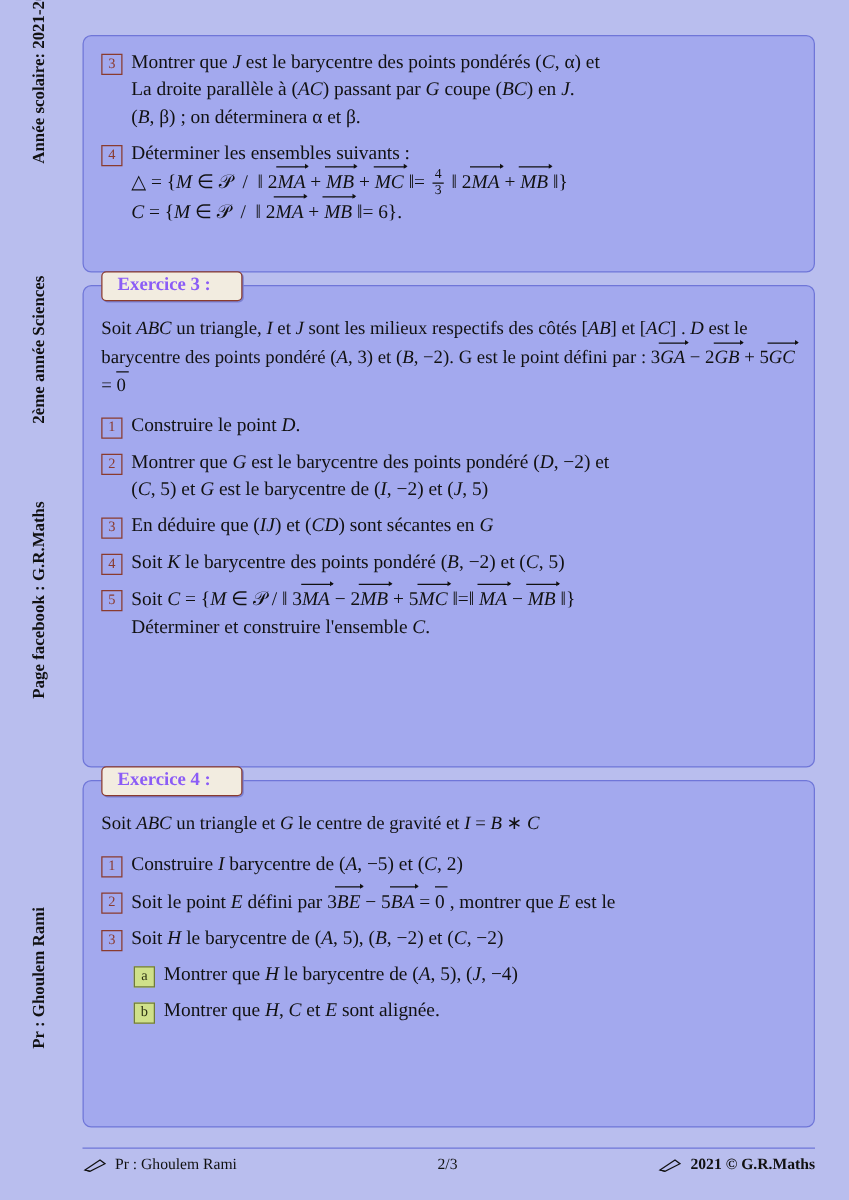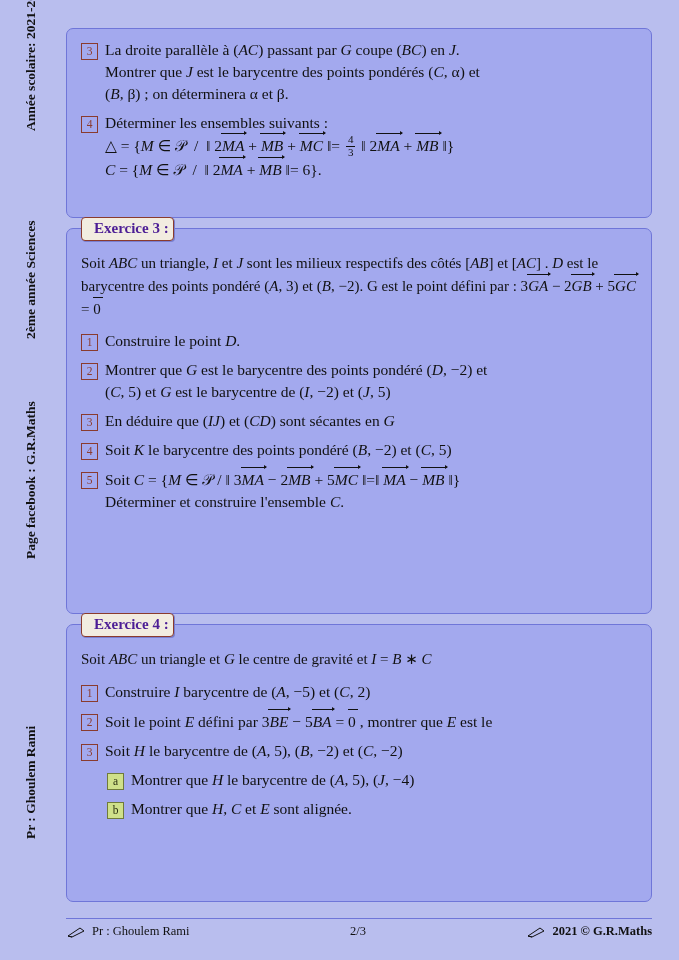--- a/index.html
+++ b/index.html
@@ -89,24 +89,24 @@
   }
   .txt{ flex:1; }
   .txt .ln{ display:block; }
 
   .exheader{
     position:absolute;
     left:14px;
     background:#f2ece0;
     border:1px solid #8a3b2e;
     border-radius:4px;
-    color:#4c1d95;
+    color:#8b5cf6;
     font-weight:bold;
     font-size:15px;
-    padding:2px 4px 3px 12px;
+    padding:2px 24px 3px 12px;
     box-shadow:1px 1px 0 #7a7fd0;
   }
   .ex2{ top:-12px; }
   .ex3{ top:-12px; }
 
   .plain{
     font-size:15px;
     line-height:1.45;
     margin-bottom:4px;
   }
@@ -178,22 +178,22 @@
     <div class="vtext v4">Pr : Ghoulem Rami</div>
   </div>
 
   <div class="content">
 
     <div class="block b1">
 
       <div class="row">
         <span class="num">3</span>
         <span class="txt">
+          <span class="ln">Montrer que <i class="it">J</i> est le barycentre des points pondérés (<i class="it">C</i>, α) et</span>
           <span class="ln">La droite parallèle à (<i class="it">AC</i>) passant par <i class="it">G</i> coupe (<i class="it">BC</i>) en <i class="it">J</i>.</span>
-          <span class="ln">Montrer que <i class="it">J</i> est le barycentre des points pondérés (<i class="it">C</i>, α) et</span>
           <span class="ln">(<i class="it">B</i>, β) ; on déterminera α et β.</span>
         </span>
       </div>
 
       <div class="row">
         <span class="num">4</span>
         <span class="txt">
           <span class="ln">Déterminer les ensembles suivants :</span>
           <span class="ln">△ = {<i class="it">M</i> ∈ 𝒫&nbsp; /&nbsp; ‖ 2<span class="vec">MA</span> + <span class="vec">MB</span> + <span class="vec">MC</span> ‖= <span class="frac"><span class="n">4</span><span class="d">3</span></span> ‖ 2<span class="vec">MA</span> + <span class="vec">MB</span> ‖}</span>
           <span class="ln"><i class="it">C</i> = {<i class="it">M</i> ∈ 𝒫&nbsp; /&nbsp; ‖ 2<span class="vec">MA</span> + <span class="vec">MB</span> ‖= 6}.</span>

